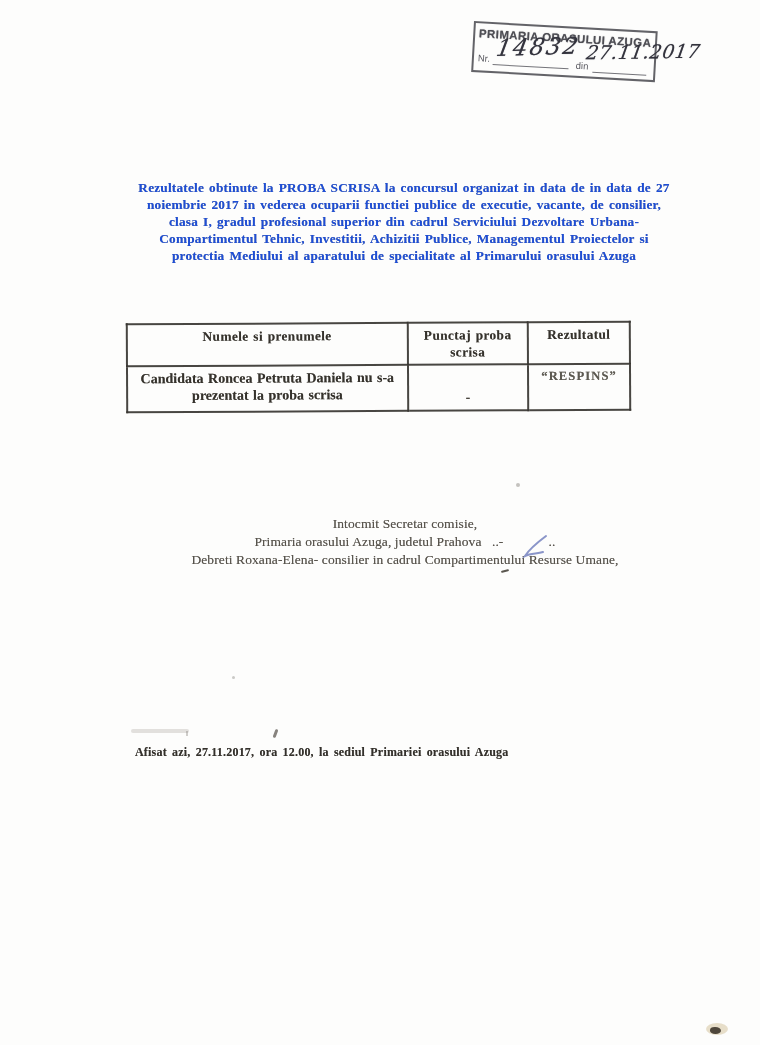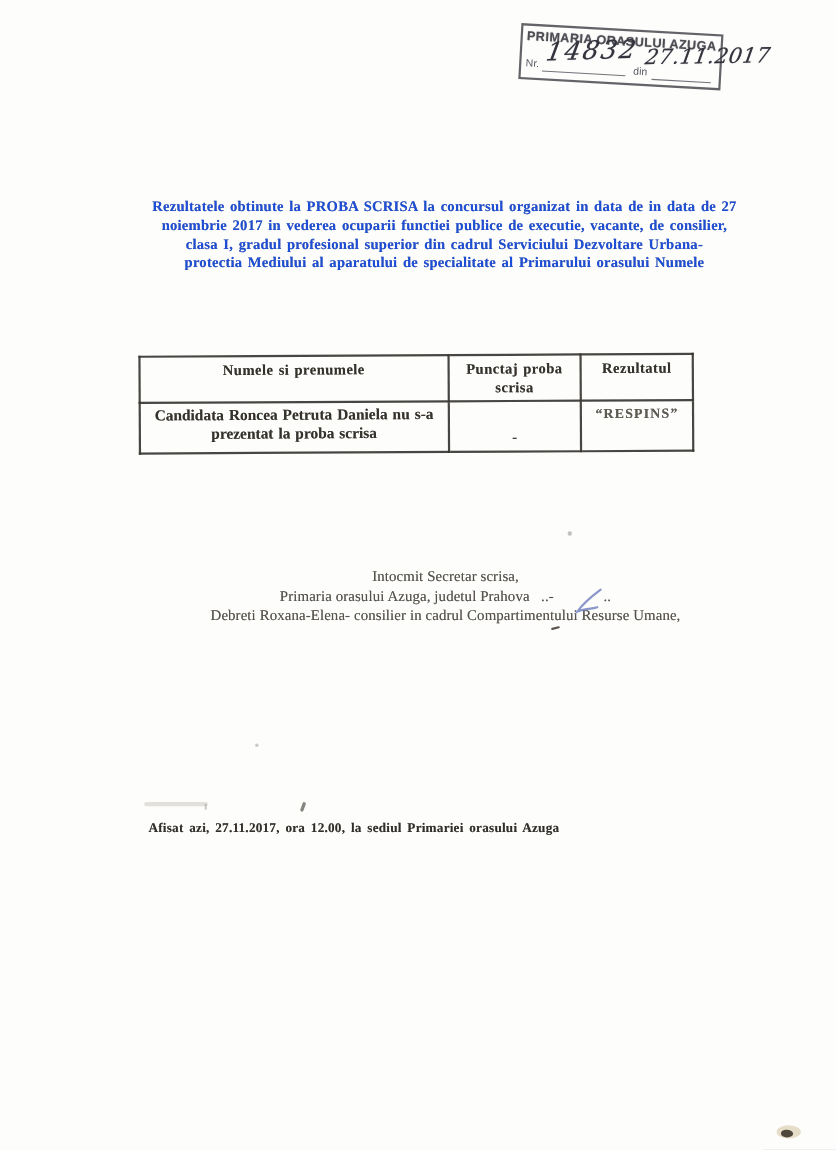--- a/index.html
+++ b/index.html
@@ -94,21 +94,22 @@
     <span class="hw hw-nr soft">14832</span>
     <span class="stamp-din">din</span>
     <span class="stamp-ul2"></span>
     <span class="hw hw-date soft">27.11.2017</span>
   </div>
 
   <div class="title soft">
     <div>Rezultatele obtinute la PROBA SCRISA la concursul organizat in data de in data de 27</div>
     <div>noiembrie 2017 in vederea ocuparii functiei publice de executie, vacante, de consilier,</div>
     <div>clasa I, gradul profesional superior din cadrul Serviciului Dezvoltare Urbana-</div>
-    <div>protectia Mediului al aparatului de specialitate al Primarului orasului Numele</div>
+    <div>Compartimentul Tehnic, Investitii, Achizitii Publice, Managementul Proiectelor si</div>
+    <div>protectia Mediului al aparatului de specialitate al Primarului orasului Azuga</div>
   </div>
 
   <table class="doc-table soft">
     <colgroup>
         <col style="width:282px">
         <col style="width:121px">
         <col style="width:102px">
       </colgroup>
     <tbody>
       <tr class="hrow">
@@ -118,21 +119,21 @@
       </tr>
       <tr class="drow">
         <td class="cell-name">Candidata Roncea Petruta Daniela nu s-a prezentat la proba scrisa</td>
         <td class="cell-score">-</td>
         <td class="cell-result">“RESPINS”</td>
       </tr>
     </tbody>
   </table>
 
   <div class="signature soft">
-    <div>Intocmit Secretar scrisa,</div>
+    <div>Intocmit Secretar comisie,</div>
     <div>Primaria orasului Azuga, judetul Prahova&nbsp;&nbsp; ..-&nbsp;&nbsp;&nbsp;&nbsp;&nbsp;&nbsp;&nbsp;&nbsp;&nbsp;&nbsp;&nbsp;&nbsp; ..</div>
     <div>Debreti Roxana-Elena- consilier in cadrul Compartimentului Resurse Umane,</div>
   </div>
 
   <svg class="sig-mark" width="30" height="28" viewBox="0 0 30 28">
     <path d="M25,3 C17,9 9,15 4,23 C10,20 16,21 22,19" fill="none" stroke="#7683c0" stroke-width="2" stroke-linecap="round" opacity="0.85"></path>
   </svg>
   <div class="sig-dash"></div>
 
   <div class="footer soft">Afisat azi, 27.11.2017, ora 12.00, la sediul Primariei orasului Azuga</div>

